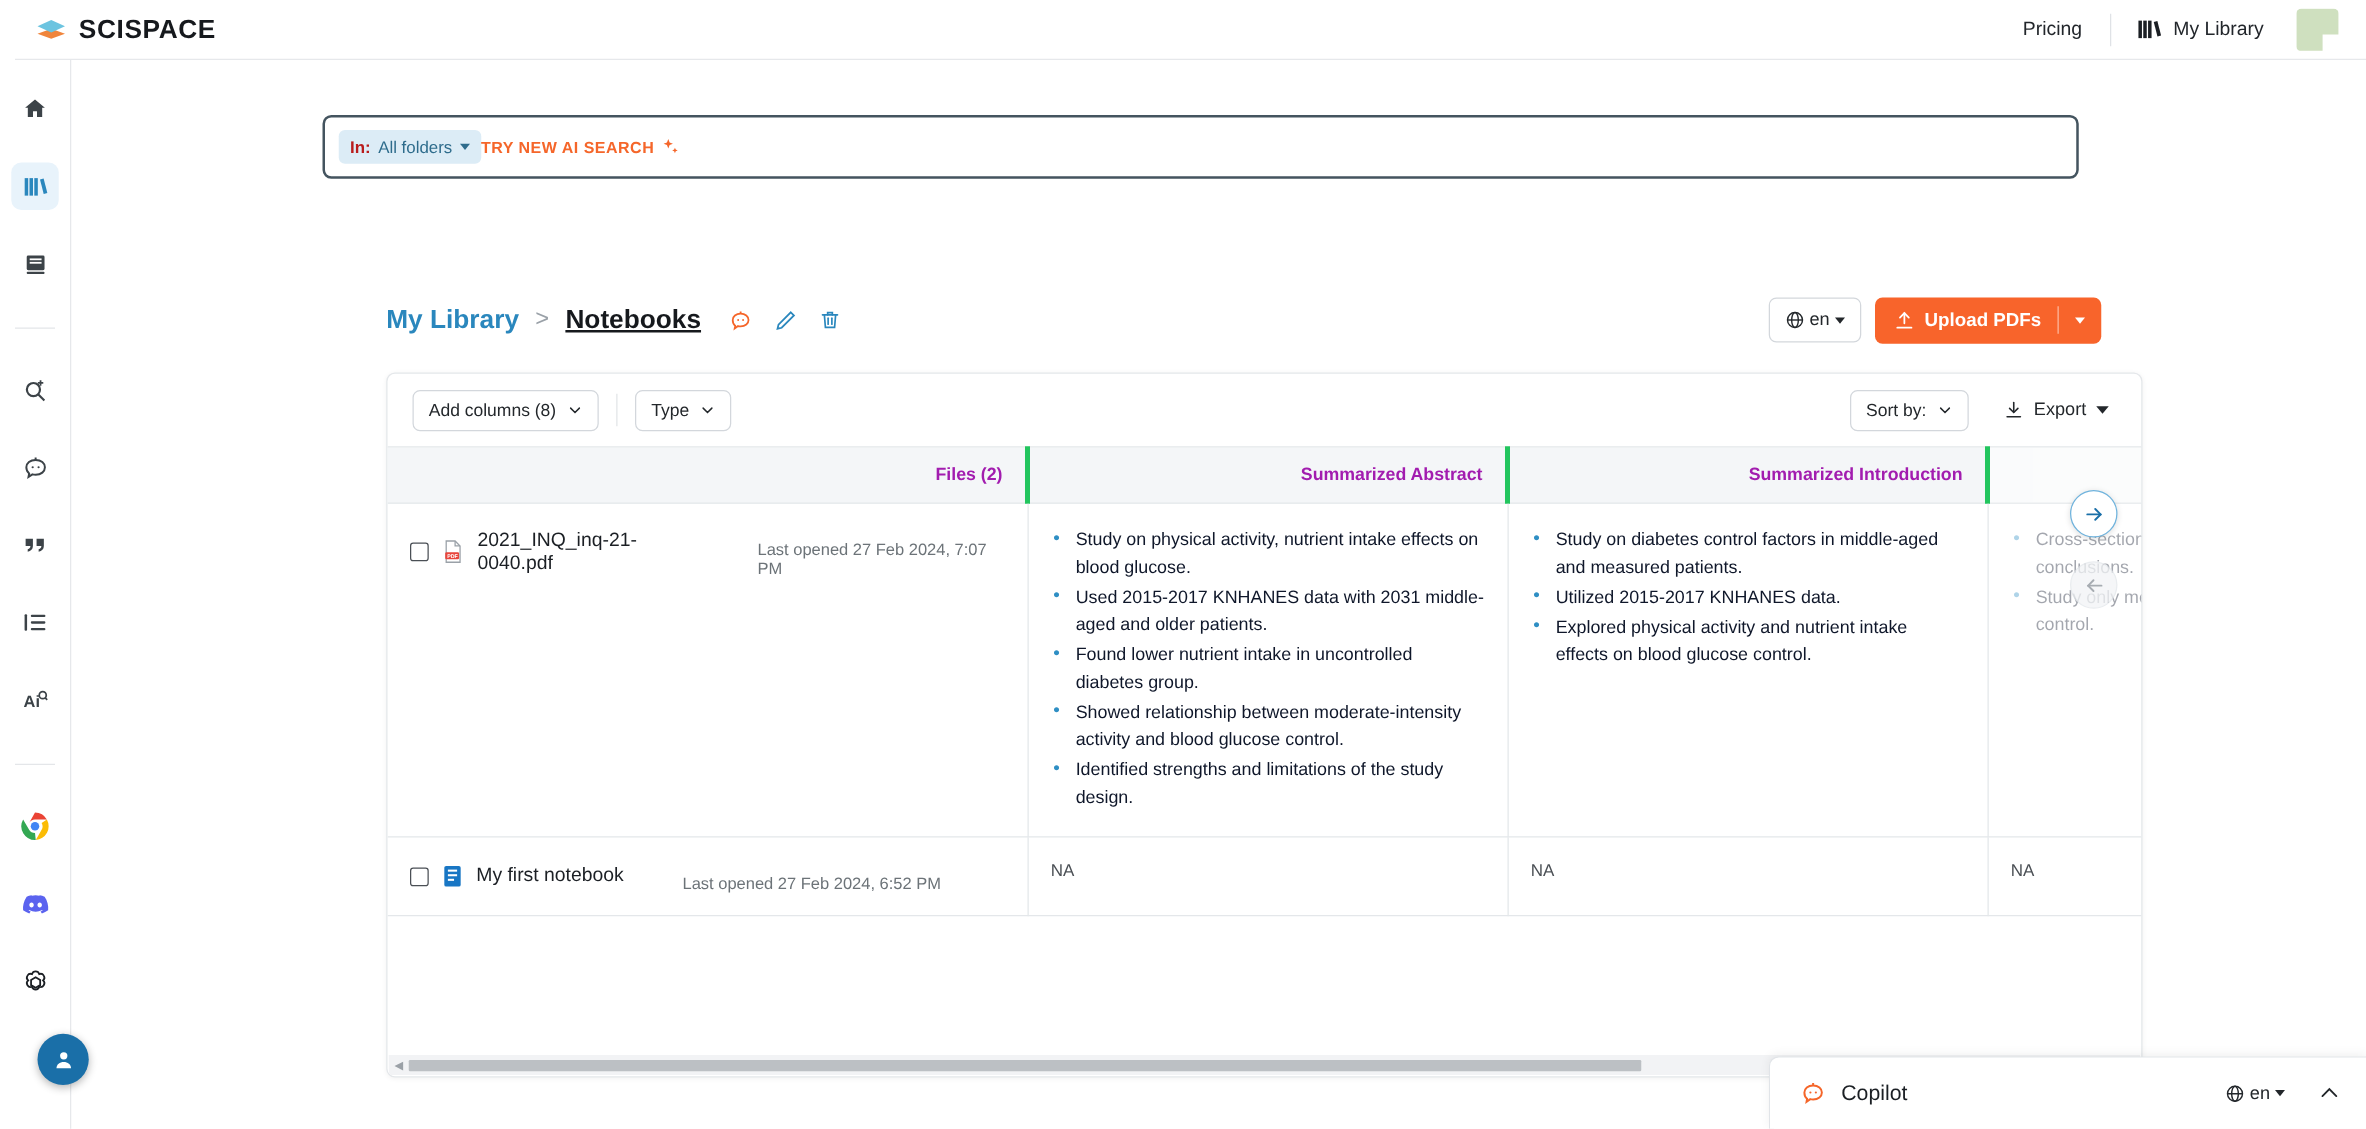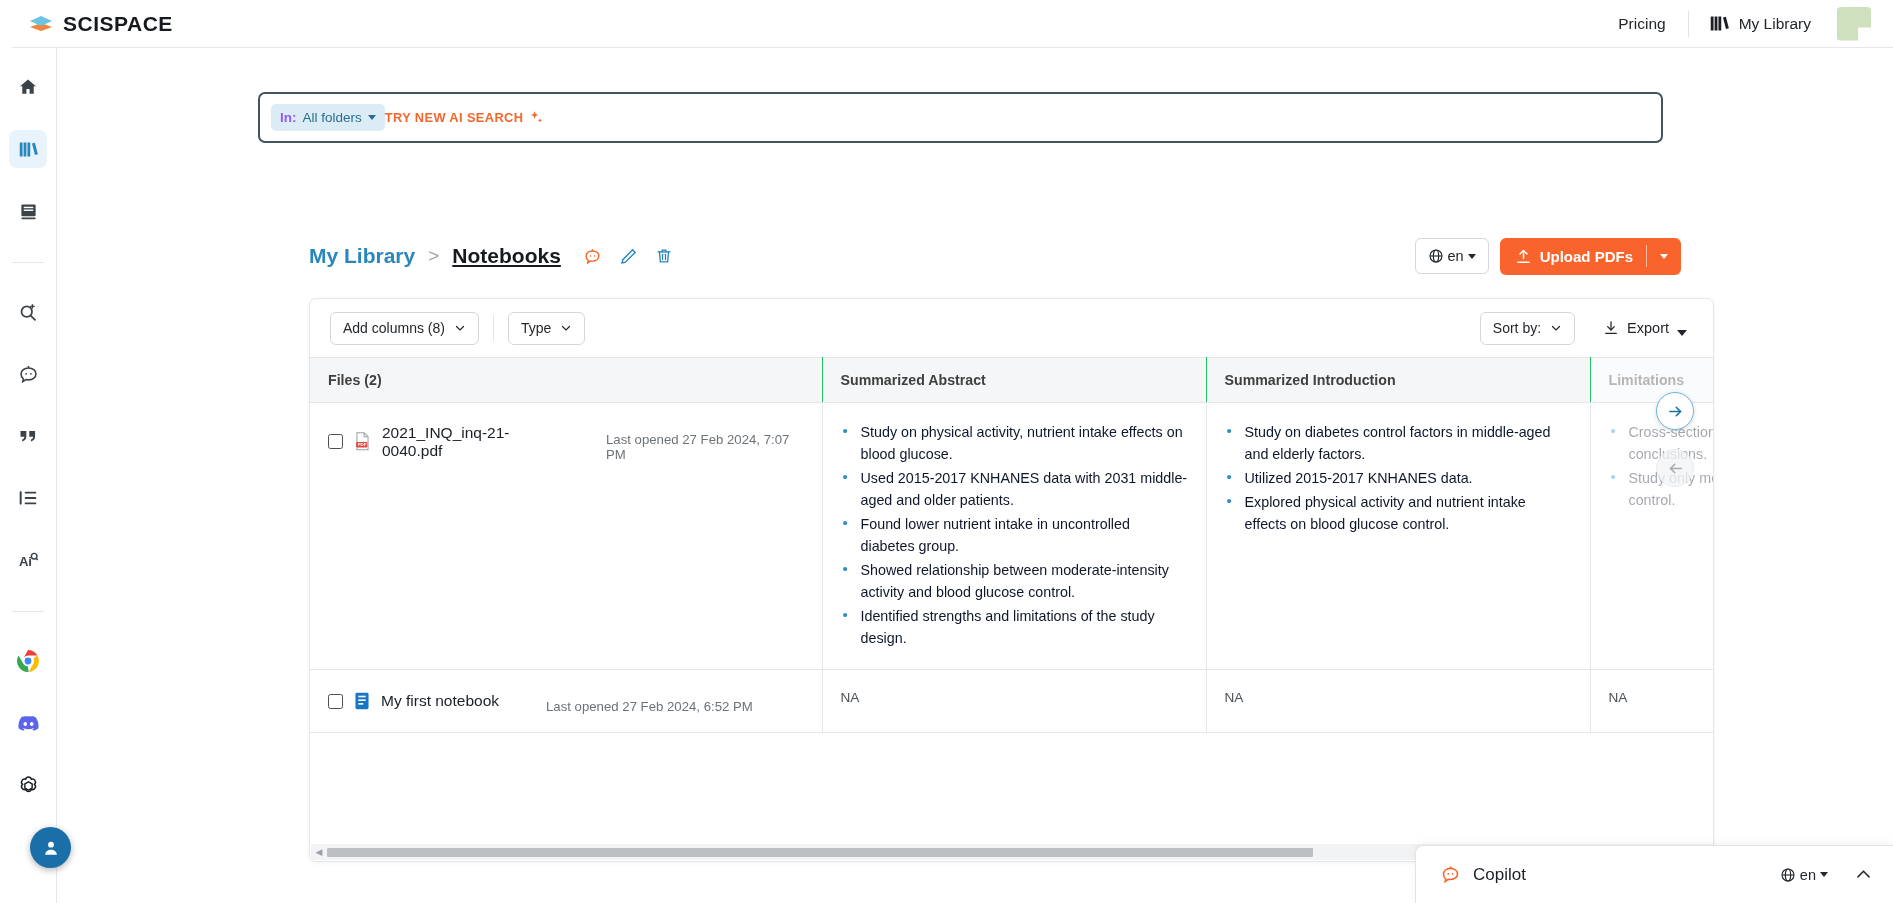--- a/index.html
+++ b/index.html
@@ -71,21 +71,21 @@
   .searchwrap {
     position: absolute; left: 201px; top: 44px; width: 1405px; height: 51px;
     border: 2px solid #44545f; border-radius: 7px;
     display: flex; align-items: center; padding: 0 0 0 11px; background: #fff;
   }
   .in-pill {
     display: flex; align-items: center; gap: 6px;
     background: #dcecf6; border-radius: 5px;
     padding: 6px 9px; cursor: pointer; white-space: nowrap;
   }
-  .in-label { font-size: 13.5px; color: #8b5cf6; font-weight: 600; }
+  .in-label { font-size: 13.5px; color: #b91c1c; font-weight: 600; }
   .in-val { font-size: 13.5px; color: #2e6c8c; }
   .caret-s { width: 0; height: 0; border-left: 4.5px solid transparent; border-right: 4.5px solid transparent; border-top: 5px solid #2e6c8c; }
   .search-input {
     flex: 1; border: none; outline: none; font-size: 15.5px;
     color: #3c4043; padding: 0 14px; background: transparent;
     font-family: "Liberation Sans", sans-serif;
   }
   .search-input::placeholder { color: #7d8489; }
   .ai-search {
     display: flex; align-items: center; gap: 6px; padding-right: 22px;
@@ -132,29 +132,29 @@
   .toolbar { height: 58px; display: flex; align-items: center; padding: 0 20px; }
   .tbtn {
     display: flex; align-items: center; gap: 9px;
     border: 1px solid #d3d7dc; border-radius: 6px; height: 33px;
     padding: 0 12px; background: #fff; cursor: pointer;
     font-size: 14px; color: #23272b; white-space: nowrap;
   }
   .tb-sep { width: 1px; height: 26px; background: #e2e5e8; margin: 0 14px; }
   .spacer { flex: 1; }
   .plainbtn {
-    display: flex; align-items: flex-end; gap: 8px; cursor: pointer;
+    display: flex; align-items: center; gap: 8px; cursor: pointer;
     font-size: 14.5px; color: #23272b; padding: 0 6px; white-space: nowrap;
   }
 
   table.grid { width: 100%; border-collapse: collapse; table-layout: fixed; }
   table.grid th {
     background: #f4f6f8; border-top: 1px solid #e4e7ea; border-bottom: 1px solid #e4e7ea;
-    border-right: 1px solid #22c55e;
-    text-align: left; font-size: 14.2px; font-weight: 600; color: #404040;
+    border-right: 4px solid #22c55e;
+    text-align: right; font-size: 14.2px; font-weight: 600; color: #a21caf;
     padding: 14px 18px; height: 45px;
   }
   table.grid td {
     border-bottom: 1px solid #e4e7ea; border-right: 1px solid #e4e7ea;
     vertical-align: top; padding: 18px 18px;
   }
   .col-files { width: 512px; }
   .col-abs { width: 384px; }
   .col-intro { width: 384px; }
   .col-lim { width: 260px; }
@@ -534,21 +534,21 @@
             <ul class="bl">
               <li>Study on physical activity, nutrient intake effects on blood glucose.</li>
               <li>Used 2015-2017 KNHANES data with 2031 middle-aged and older patients.</li>
               <li>Found lower nutrient intake in uncontrolled diabetes group.</li>
               <li>Showed relationship between moderate-intensity activity and blood glucose control.</li>
               <li>Identified strengths and limitations of the study design.</li>
             </ul>
           </td>
           <td class="col-intro">
             <ul class="bl">
-              <li>Study on diabetes control factors in middle-aged and elderly factors.</li>
+              <li>Study on diabetes control factors in middle-aged and measured patients.</li>
               <li>Utilized 2015-2017 KNHANES data.</li>
               <li>Explored physical activity and nutrient intake effects on blood glucose control.</li>
             </ul>
           </td>
           <td class="col-lim lim-faded">
             <ul class="bl">
               <li>Cross-sectional design limits conclusions.</li>
               <li>Study only measured glycemic control.</li>
             </ul>
           </td>

